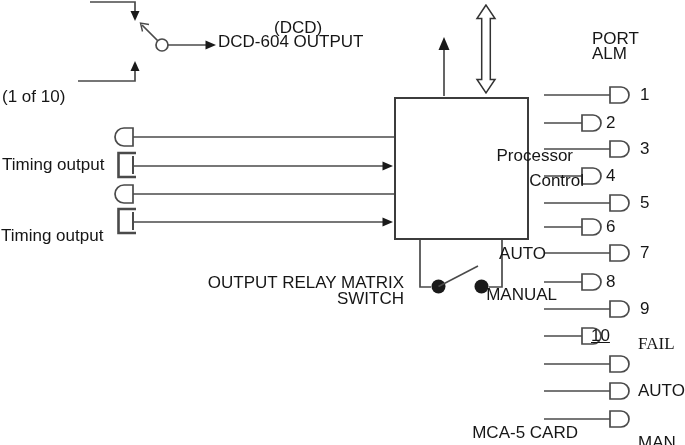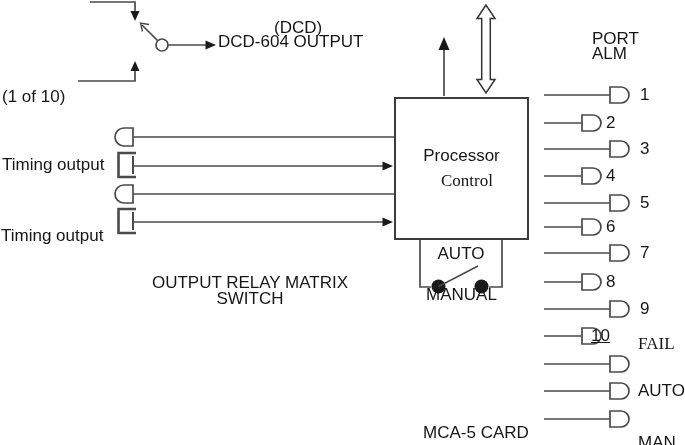--- a/index.html
+++ b/index.html
@@ -2,21 +2,21 @@
 <html><head>
 <meta charset="utf-8">
 <style>
   html,body{margin:0;padding:0;background:#ffffff;}
   .stage{
     position:relative;width:685px;height:445px;background:#ffffff;overflow:hidden;
     font-family:"Liberation Sans", sans-serif;color:#161616;
   }
   .stage svg{position:absolute;left:0;top:0;}
   .txt{position:absolute;font-size:17px;line-height:17px;white-space:pre;}
-  .ctr{text-align:center;}
+  .ctr{text-align:right;padding-left:44px;}
   .box{
     position:absolute;left:394px;top:97px;width:135px;height:143px;
     border:2px solid #3c3c3c;box-sizing:border-box;background:#ffffff;
   }
   .pl{position:absolute;font-size:17px;line-height:17px;white-space:nowrap;}
 </style>
 </head>
 <body>
 
 <div class="stage">
@@ -92,21 +92,21 @@
       <path d="M610,356 H621 A8,8 0 0 1 621,372 H610 Z" fill="#ffffff"></path>
       <line x1="544" y1="391" x2="610" y2="391"></line>
       <path d="M610,383 H621 A8,8 0 0 1 621,399 H610 Z" fill="#ffffff"></path>
       <line x1="544" y1="419" x2="610" y2="419"></line>
       <path d="M610,411 H621 A8,8 0 0 1 621,427 H610 Z" fill="#ffffff"></path>
     </g>
   </svg>
 
   <div class="box"></div>
   <div class="txt ctr" style="left:394px;top:147px;width:135px;">Processor</div>
-  <div class="txt ctr" style="left:394px;top:172px;width:146px;font-family:Liberation Serif, serif;">Control</div>
+  <div class="txt ctr" style="left:394px;top:172px;width:146px;">Control</div>
 
   <div class="txt" style="left:2px;top:40px;margin-top:48px;">(1 of 10)</div>
 
   <div class="txt" style="left:274px;top:19px;">(DCD)</div>
   <div class="txt" style="left:218px;top:33px;">DCD-604 OUTPUT</div>
 
   <div class="txt" style="left:592px;top:30px;">PORT</div>
   <div class="txt" style="left:592px;top:45px;">ALM</div>
 
   <div class="txt" style="left:2px;top:156px;">Timing output</div>

